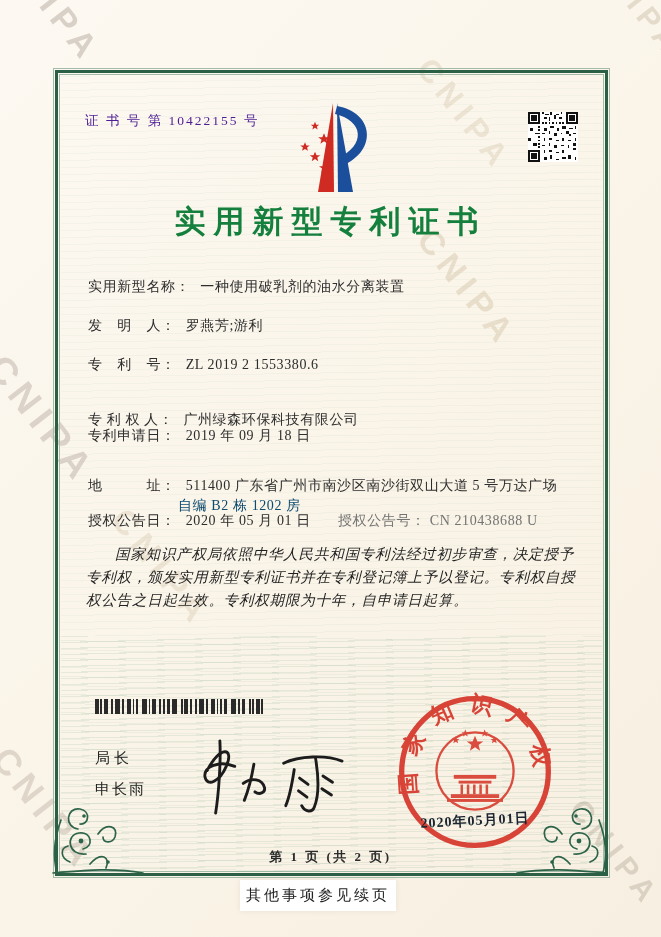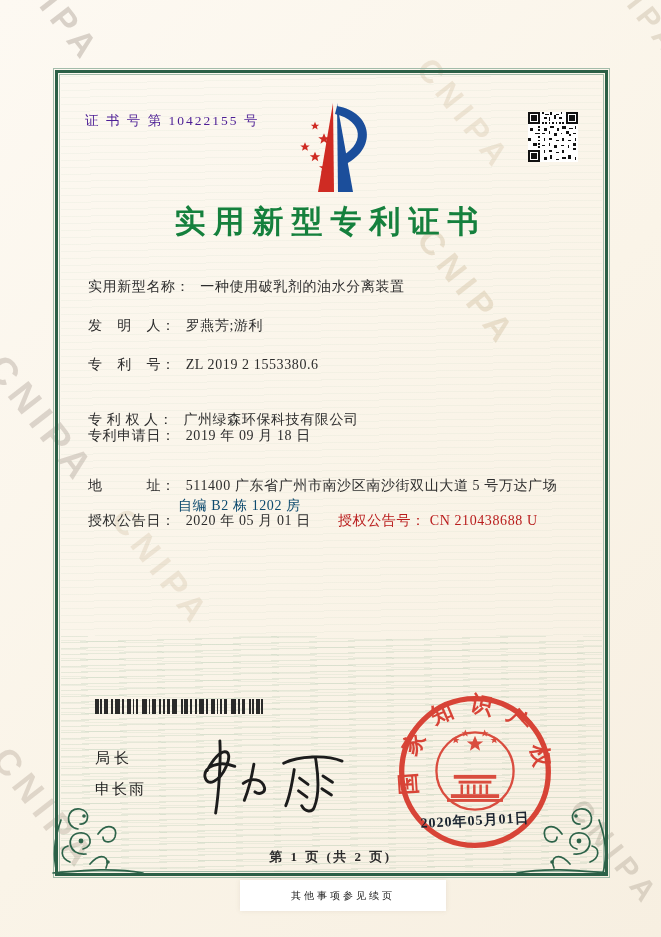--- a/index.html
+++ b/index.html
@@ -51,21 +51,21 @@
     font-size:31px;font-weight:bold;letter-spacing:8px;color:#15803d;
   }
   
   .field{position:absolute;left:88px;font-size:14px;color:#2d2d2d;letter-spacing:.6px;white-space:nowrap;}
   .field .lab{white-space:pre;}
   .field .val{margin-left:6px;}
   .f-name{top:278px;} .f-inventor{top:317px;} .f-patno{top:356px;text-align:right;}
   .f-filing{top:395px;margin-top:32px;} .f-patentee{top:411px;}
   .f-addr{top:477px;} .addr-l2{position:absolute;left:178px;top:497px;font-size:14px;letter-spacing:.6px;color:#0c4a6e;}
   .f-grant{top:512px;}
-  .grant-no{position:absolute;left:338px;top:512px;font-size:14px;letter-spacing:.6px;color:#b91c1c;white-space:nowrap;}
+  .grant-no{position:absolute;left:338px;top:512px;font-size:14px;letter-spacing:.6px;color:#737373;white-space:nowrap;}
   
   .body-text{
     position:absolute;left:86px;top:543px;width:492px;
     font-size:14.5px;line-height:23px;color:#1f1f1f;font-style:italic;letter-spacing:.8px;
   }
   .body-text p{margin:0;text-indent:2em;}
   
   .barcode{position:absolute;left:95px;top:699px;width:170px;height:15px;}
   .director-label{position:absolute;left:95px;top:749px;font-size:15px;letter-spacing:4px;color:#222;}
   .director-name{position:absolute;left:95px;top:780px;font-size:15px;letter-spacing:2px;color:#222;}
@@ -73,23 +73,23 @@
   .seal{position:absolute;left:393px;top:690px;width:164px;height:164px;opacity:.93;}
   .seal-date{
     position:absolute;left:393px;top:812px;width:164px;text-align:center;
     font-size:14px;font-weight:bold;color:#1b2430;letter-spacing:1px;transform:rotate(-3deg);
   }
   .page-info{
     position:absolute;left:0;top:848px;width:661px;text-align:center;
     font-size:13px;letter-spacing:2.5px;color:#2b2b2b;font-weight:bold;
   }
   .footer-note{
-    position:absolute;left:240px;top:880px;width:206px;height:31px;background:#ffffff;
+    position:absolute;left:240px;top:880px;width:156px;height:31px;background:#ffffff;
     display:flex;align-items:center;justify-content:center;
-    font-size:10px;letter-spacing:3px;color:#222;box-shadow:0 0 5px rgba(120,110,90,.12);
+    font-size:15px;letter-spacing:3px;color:#222;box-shadow:0 0 5px rgba(120,110,90,.12);
   }
   .flourish{position:absolute;width:96px;height:86px;}
   .fl-left{left:48px;top:792px;}
   .fl-right{left:516px;top:792px;transform:scaleX(-1);}
 </style>
 </head>
 <body>
 
 <div class="wm wm1">CNIPA</div>
 <div class="wm wm2">CNIPA</div>
@@ -204,20 +204,21 @@
 <div class="field f-grant">
   <span class="lab">授权公告日：</span>
   <span class="val">2020 年 05 月 01 日</span>
 </div>
 <div class="grant-no">
   <span class="lab">授权公告号：</span>
   <span class="val">CN 210438688 U</span>
 </div>
 
 <div class="body-text">
+  <p>国家知识产权局依照中华人民共和国专利法经过初步审查，决定授予专利权，颁发实用新型专利证书并在专利登记簿上予以登记。专利权自授权公告之日起生效。专利权期限为十年，自申请日起算。</p>
 </div>
 
 <svg class="barcode" viewBox="0 0 95 12" preserveAspectRatio="none" shape-rendering="crispEdges">
   <g fill="#2a2a2a">
     <rect x="0" width="2" height="12"></rect>
       <rect x="3" width="1" height="12"></rect>
       <rect x="5" width="2" height="12"></rect>
     <rect x="9" width="1" height="12"></rect>
       <rect x="11" width="3" height="12"></rect>
       <rect x="15" width="1" height="12"></rect>

